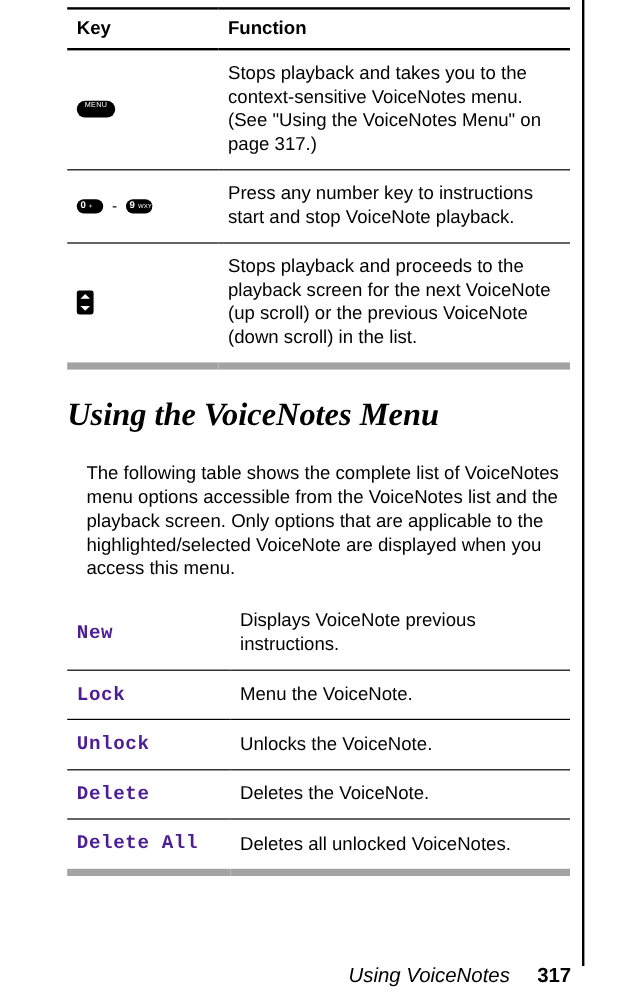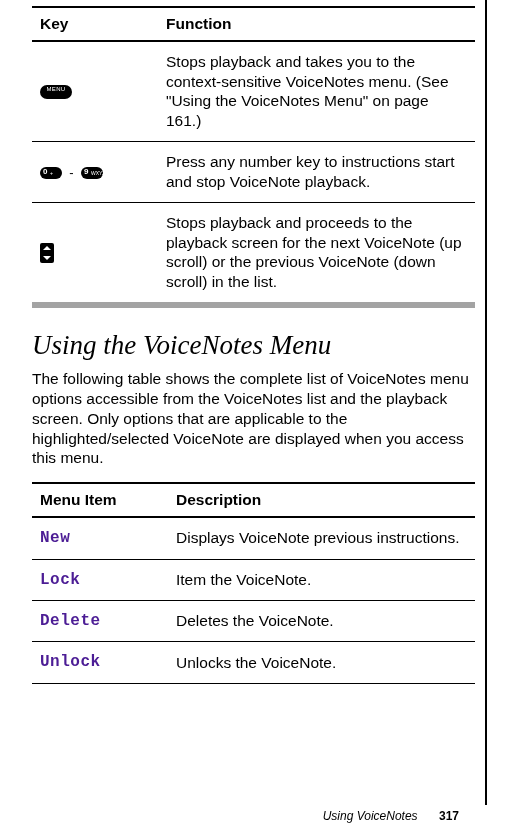--- a/index.html
+++ b/index.html
@@ -6,21 +6,21 @@
   body{
     width:527px;
     height:835px;
     background:#fff;
     font-family:Arial,Helvetica,sans-serif;
     color:#000;
     position:relative;
     box-sizing:border-box;
   }
   .page{
-    padding:6px 52px 0 32px;
+    padding:6px 52px 0 56px;
   }
   .cut-right{
     position:absolute;
     right:40px;
     top:0;
     width:2px;
     height:805px;
     background:#000;
   }
   table.tbl{
@@ -47,30 +47,30 @@
   .keycol{width:110px;vertical-align:middle;}
   .menucol{width:120px;vertical-align:middle;}
   .greycell{
     color:#4c1d95;
     font-family:"Courier New",monospace;
     font-weight:bold;
     letter-spacing:.5px;
     font-size:16px;
   }
   h1.section{
-    margin:22px 0 8px 0;
+    margin:22px 0 24px 0;
     font-family:Georgia,"Times New Roman",serif;
     font-style:italic;
-    font-weight:normal;
+    font-weight:bold;
     font-size:27px;
   }
   p.body{
     font-size:15.5px;
     line-height:1.28;
-    margin:0 0 14px 0;
+    margin:0 0 14px 16px;
   }
   
   .pill{
     display:inline-block;
     width:32px;height:14px;
     background:#000;border-radius:7px;
     position:relative;vertical-align:middle;
   }
   .pill.menu::after{
     content:"MENU";
@@ -97,22 +97,22 @@
     border-bottom:4px solid #fff;
   }
   .scrollicon::after{
     content:"";position:absolute;left:3px;bottom:3px;width:0;height:0;
     border-left:4px solid transparent;border-right:4px solid transparent;
     border-top:4px solid #fff;
   }
   .footer{
     position:absolute;
     bottom:12px;
-    right:68px;
-    font-size:12px;
+    right:51px;
+    font-size:17px;
   }
   .footer .ft{font-style:italic;}
   .footer .pn{font-weight:bold;margin-left:18px;}
 </style>
 </head>
 <body>
 
 <div class="cut-right"></div>
 
 <div class="page">
@@ -120,21 +120,21 @@
   <table class="tbl">
     <tbody>
         <tr>
       <th class="keycol">Key</th>
       <th>Function</th>
     </tr>
     <tr>
       <td class="keycol">
         <span class="pill menu"></span>
       </td>
-      <td>Stops playback and takes you to the context-sensitive VoiceNotes menu. (See "Using the VoiceNotes Menu" on page 161.)</td>
+      <td>Stops playback and takes you to the context-sensitive VoiceNotes menu. (See "Using the VoiceNotes Menu" on page 317.)</td>
     </tr>
     <tr>
       <td class="keycol">
         <span class="keyrange">
           <span class="pill small">
             <span class="lbl">0</span>
             <span class="sub">+</span>
           </span>
           <span class="dash">-</span>
           <span class="pill small">
@@ -152,39 +152,39 @@
       <td>Stops playback and proceeds to the playback screen for the next VoiceNote (up scroll) or the previous VoiceNote (down scroll) in the list.</td>
     </tr>
   </tbody>
     </table>
 
   <h1 class="section">Using the VoiceNotes Menu</h1>
   <p class="body">The following table shows the complete list of VoiceNotes menu options accessible from the VoiceNotes list and the playback screen. Only options that are applicable to the highlighted/selected VoiceNote are displayed when you access this menu.</p>
 
   <table class="tbl">
     <tbody>
-        <tr>
-      <th class="menucol">Menu Item</th>
-      <th>Description</th>
-    </tr>
     <tr>
       <td class="menucol greycell">New</td>
       <td>Displays VoiceNote previous instructions.</td>
     </tr>
     <tr>
       <td class="menucol greycell">Lock</td>
-      <td>Item the VoiceNote.</td>
+      <td>Menu the VoiceNote.</td>
+    </tr>
+    <tr>
+      <td class="menucol greycell">Unlock</td>
+      <td>Unlocks the VoiceNote.</td>
     </tr>
     <tr>
       <td class="menucol greycell">Delete</td>
       <td>Deletes the VoiceNote.</td>
     </tr>
-    <tr>
-      <td class="menucol greycell">Unlock</td>
-      <td>Unlocks the VoiceNote.</td>
+    <tr class="lastrow">
+      <td class="menucol greycell">Delete All</td>
+      <td>Deletes all unlocked VoiceNotes.</td>
     </tr>
   </tbody>
     </table>
 
 </div>
 
 <div class="footer">
   <span class="ft">Using VoiceNotes</span>
   <span class="pn">317</span>
 </div>

